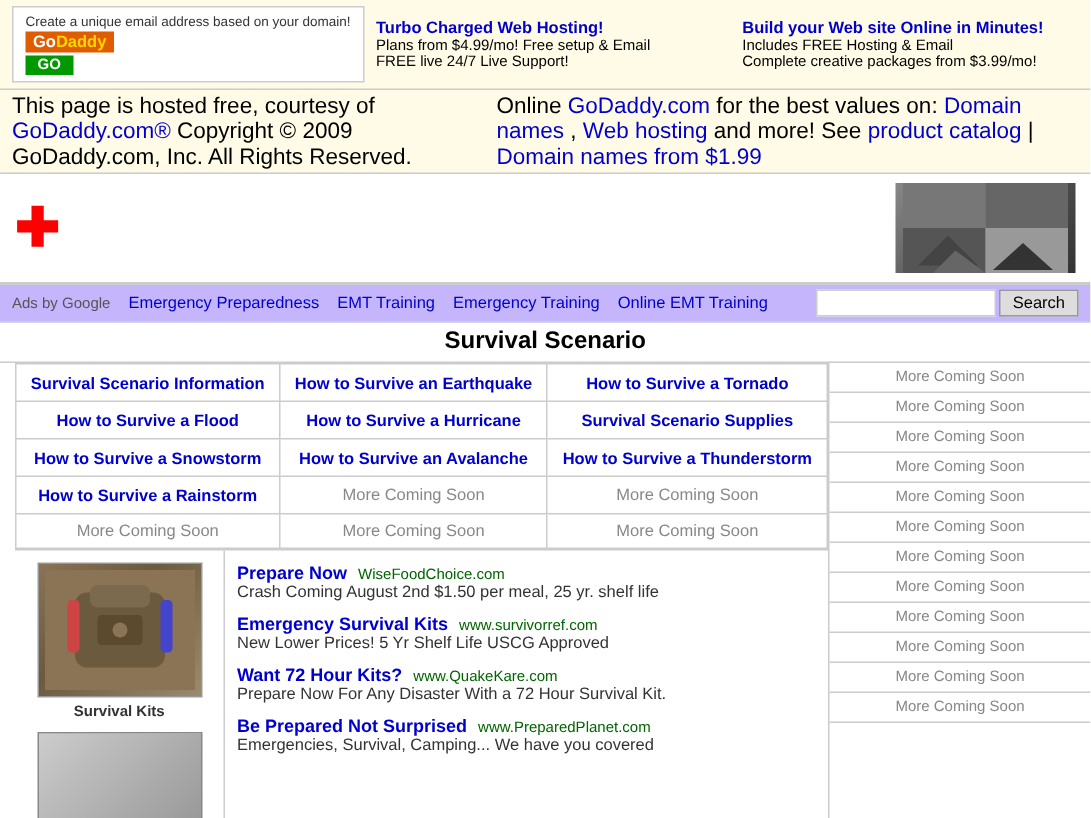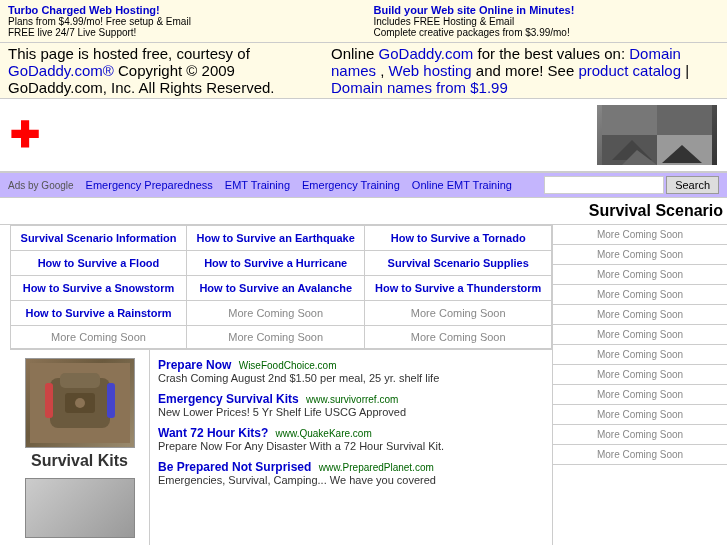--- a/index.html
+++ b/index.html
@@ -26,50 +26,57 @@
     
     
     .nav-bar { background: #c4b5fd; border-bottom: 1px solid #ccc; padding: 3px 8px; display: flex; align-items: center; gap: 12px; }
     .ads-label { color: #555; font-size: 10px; }
     .nav-bar a { color: #00c; font-size: 11px; text-decoration: none; }
     .search-box { margin-left: auto; display: flex; gap: 2px; }
     .search-box input { border: 1px solid #ccc; padding: 2px 4px; font-size: 11px; width: 120px; }
     .search-box button { background: #ddd; border: 1px solid #999; padding: 2px 8px; font-size: 11px; cursor: pointer; }
     
     
-    .page-title-bar { text-align: right; font-size: 16px; font-weight: bold; padding: 4px; border-bottom: 1px solid #ccc; }
+    .page-title-bar { text-align: center; font-size: 16px; font-weight: bold; padding: 4px; border-bottom: 1px solid #ccc; }
     
     
     .main-content { display: flex; padding-left: 10px; }
     .grid-section { flex: 1; }
     
     .scenario-table { width: 100%; border-collapse: collapse; }
     .scenario-table td { border: 1px solid #ccc; padding: 5px 8px; text-align: center; }
     .scenario-table td a { color: #00c; text-decoration: none; font-size: 11px; font-weight: bold; }
     .scenario-table td.coming-soon { color: #888; font-size: 11px; }
     
     
     .side-panel { width: 175px; border-left: 1px solid #ccc; }
     .side-panel-row { border-bottom: 1px solid #ccc; padding: 4px 6px; font-size: 10px; color: #888; text-align: center; }
     
     
     .bottom-section { display: flex; border-top: 1px solid #ccc; }
     .left-panel { width: 140px; border-right: 1px solid #ccc; display: flex; flex-direction: column; align-items: center; padding: 8px; }
     .kit-image { width: 110px; height: 90px; background: linear-gradient(135deg, #8B7355 0%, #6B5A3E 40%, #9B8B6E 100%); border: 1px solid #999; display: flex; align-items: center; justify-content: center; }
-    .kit-label { font-size: 16px; font-weight: bold; color: #333; margin-top: 4px; }
+    .kit-label { font-size: 10px; font-weight: bold; color: #333; margin-top: 4px; }
     .ads-section { flex: 1; padding: 8px; }
     .ad-item { margin-bottom: 8px; }
     .ad-item a.ad-title { color: #00c; font-weight: bold; font-size: 12px; text-decoration: none; }
     .ad-item .ad-domain { color: #006400; font-size: 10px; }
     .ad-item .ad-desc { color: #333; font-size: 11px; }
   </style>
 </head>
 <body>
 
 <div class="top-banner">
+  <div class="godaddy-box">
+    <div style="font-size:9px;">Create a unique email address based on your domain!</div>
+    <div style="display:flex; align-items:center; gap:4px; margin-top:2px;">
+      <span class="gd-logo" style="background:#e05c00;color:#fff;font-weight:bold;font-size:11px;padding:1px 5px;display:inline-block;">Go<span style="color:#ffd700;">Daddy</span></span>
+    </div>
+    <div><span class="gd-go" style="background:#009900;color:#fff;font-weight:bold;font-size:10px;padding:1px 8px;display:inline-block;cursor:pointer;">GO</span></div>
+  </div>
   <div class="top-ads">
     <div class="top-ad">
       <div><a href="#">Turbo Charged Web Hosting!</a></div>
       <div>Plans from $4.99/mo! Free setup &amp; Email</div>
       <div>FREE live 24/7 Live Support!</div>
     </div>
     <div class="top-ad">
       <div><a href="#">Build your Web site Online in Minutes!</a></div>
       <div>Includes FREE Hosting &amp; Email</div>
       <div>Complete creative packages from $3.99/mo!</div>

